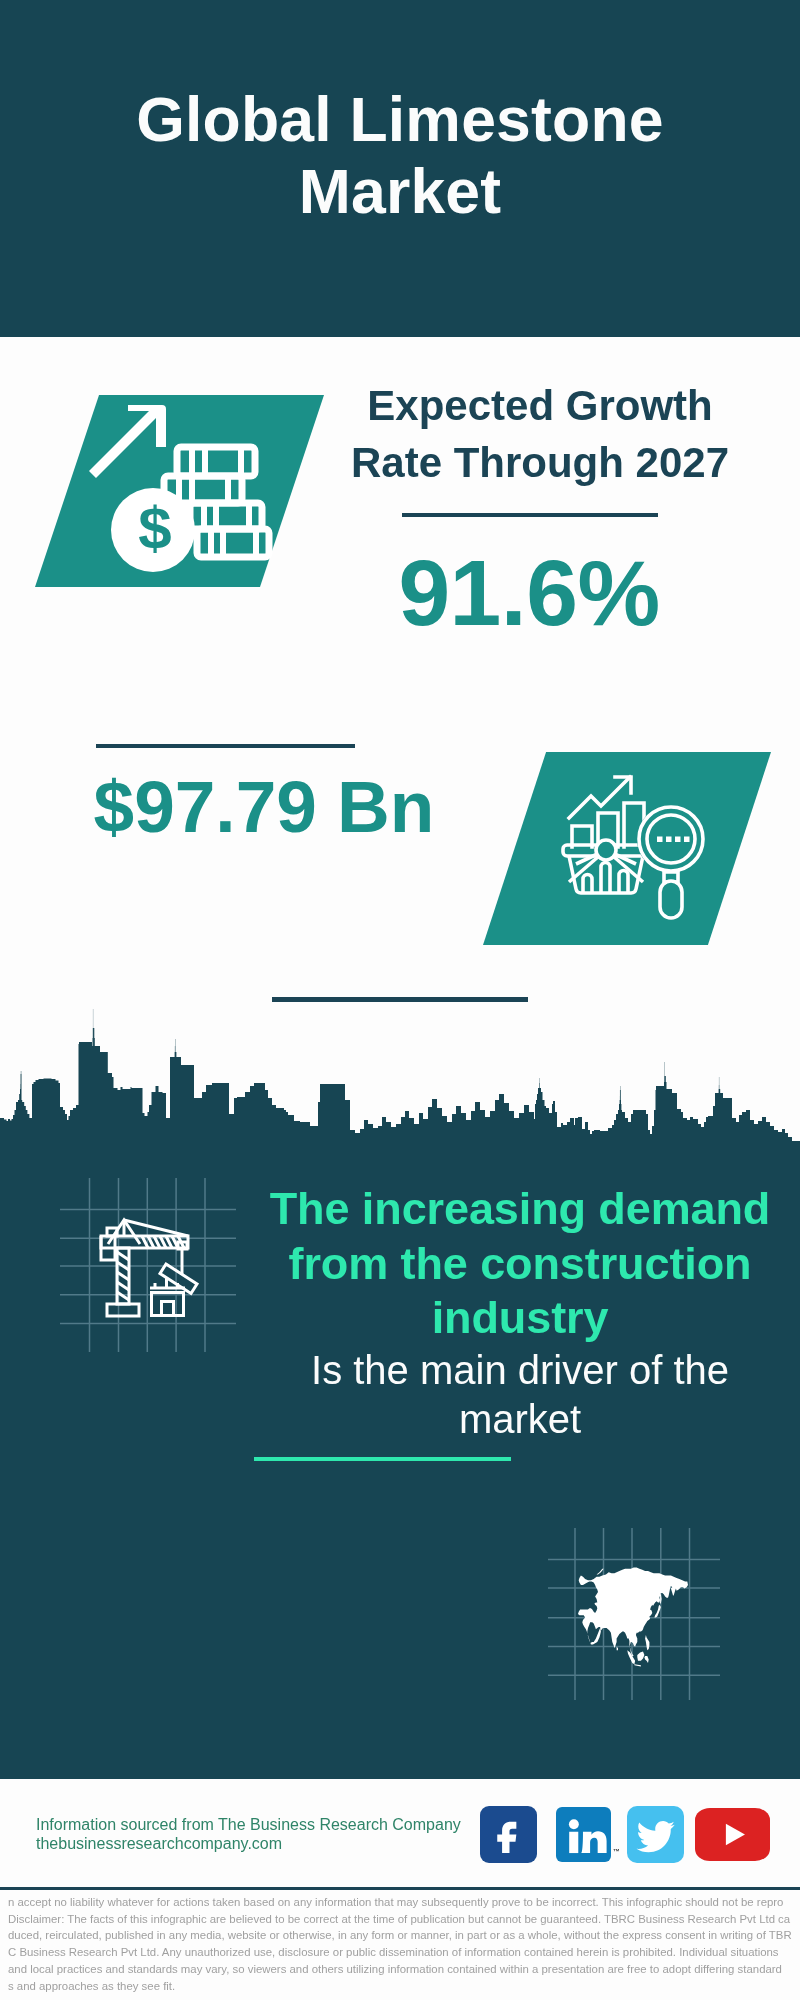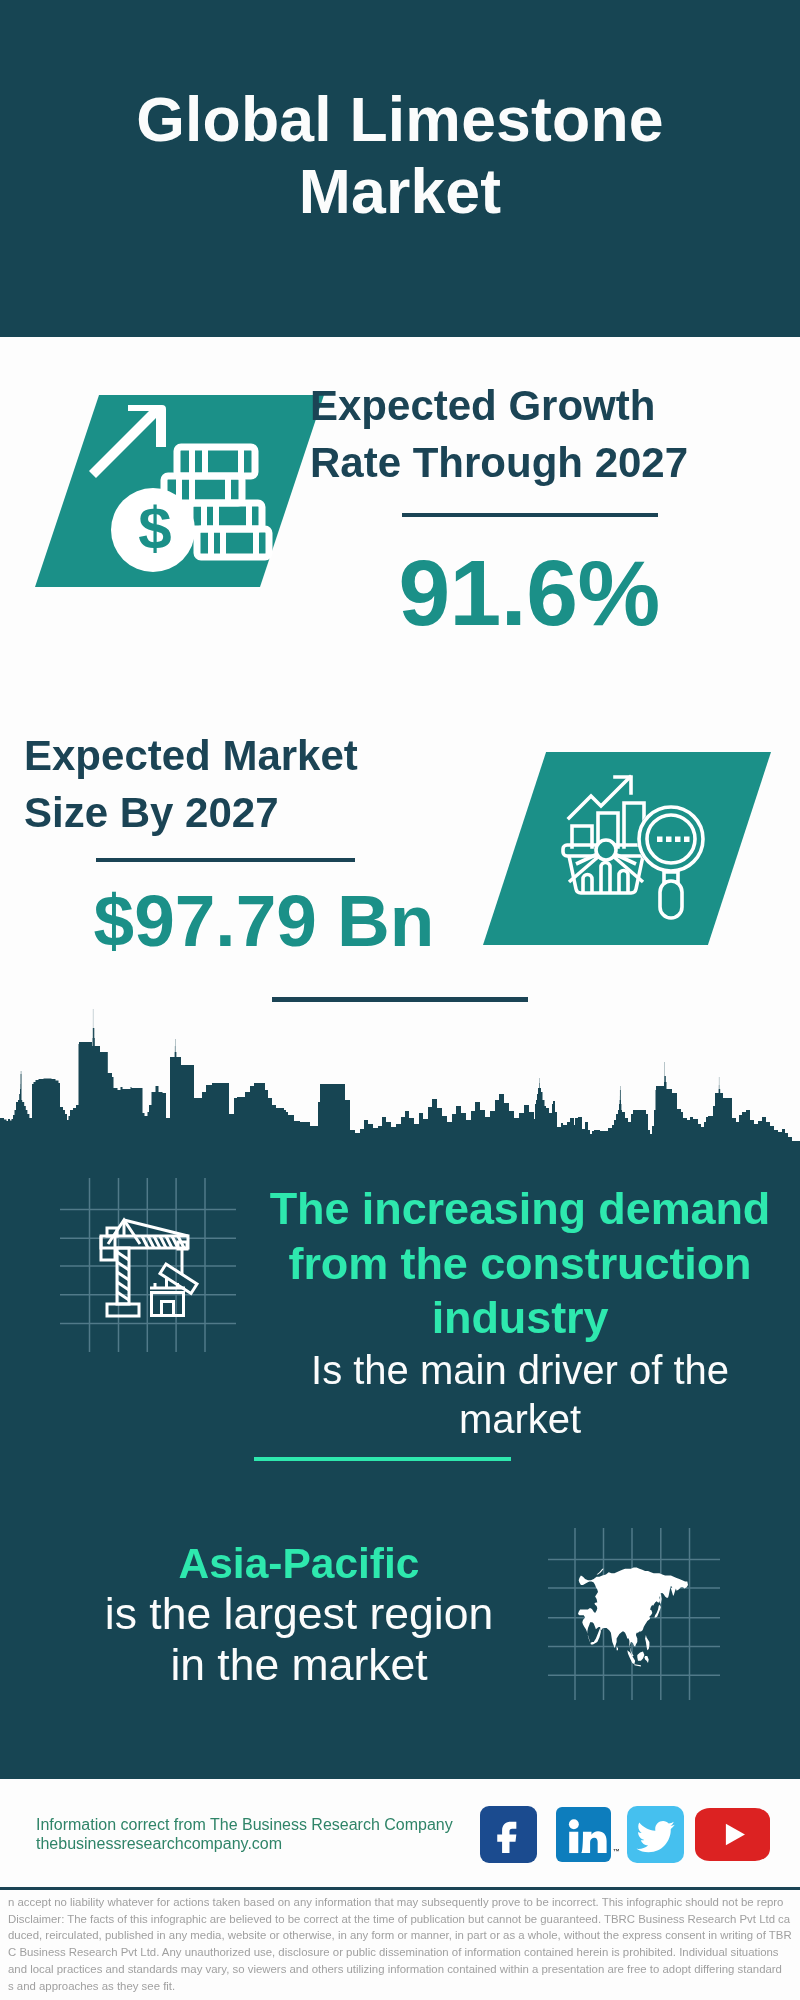--- a/index.html
+++ b/index.html
@@ -17,21 +17,21 @@
   .para-a{left:35px;top:395px;width:289px;height:192px;
     -webkit-clip-path:polygon(22.15% 0,100% 0,77.85% 100%,0 100%);clip-path:polygon(22.15% 0,100% 0,77.85% 100%,0 100%);}
   .para-b{left:483px;top:752px;width:288px;height:193px;
     -webkit-clip-path:polygon(21.9% 0,100% 0,78.1% 100%,0 100%);clip-path:polygon(21.9% 0,100% 0,78.1% 100%,0 100%);}
   .icon-wrap-a{position:absolute;left:85px;top:395px;width:195px;height:190px;}
   .icon-money{display:block;}
   .icon-wrap-b{position:absolute;left:560px;top:772px;width:145px;height:150px;}
   .icon-research{display:block;}
 
   
-  .stat-head{white-space:pre-line;color:#1b4455;font-size:42px;font-weight:bold;line-height:57px;}
+  .stat-head{white-space:pre-line;color:#1b4455;font-size:42px;font-weight:bold;line-height:57px;text-align:center;}
   .stat-rule{height:4px;background:#1b4455;}
   .stat-val{color:#1b9088;font-weight:bold;line-height:1;text-align:center;}
 
   .blk-a{position:absolute;left:310px;top:377px;width:460px;}
   .blk-a .stat-rule{width:256px;margin:22px auto 0 92px;}
   .blk-a .stat-val{font-size:93px;margin-top:30px;letter-spacing:-0.5px;position:relative;left:-11px;}
 
   .blk-b{position:absolute;left:24px;top:727px;width:460px;}
   .blk-b .stat-rule{width:259px;margin:17px auto 0 72px;}
   .blk-b .stat-val{font-size:73px;margin-top:22px;letter-spacing:0;position:relative;left:10px;}
@@ -147,22 +147,20 @@
   </g>
   <g fill="#ffffff">
     <rect x="97" y="64.5" width="5.5" height="5.5"></rect>
     <rect x="106" y="64.5" width="5.5" height="5.5"></rect>
     <rect x="115" y="64.5" width="5.5" height="5.5"></rect>
     <rect x="124" y="64.5" width="5.5" height="5.5"></rect>
   </g>
 </svg>
     </div>
   <div class="blk-b">
-    <div class="stat-head">Expected Market
-Size By 2027</div>
     <div class="stat-rule"></div>
     <div class="stat-val">$97.79 Bn</div>
   </div>
 
   <div class="mid-rule"></div>
 
   <div class="dark-body"></div>
   <svg class="skyline" viewBox="0 0 800 145" preserveAspectRatio="none">
       <path fill="#174553" d="M0.0,145v-36h4.0v36Z M4.0,145v-34.5h2.5v34.5Z M6.5,145v-33h1.5v33Z M8.0,145v-35h2.0v35Z M10.0,145v-33.5h1.5v33.5Z M11.5,145v-35h1.5v35Z M13.0,145v-39h1.5v39Z M14.5,145v-44h1.5v44Z M16.0,145v-52h2.0v52Z M18.0,145v-54h4.2v54Z M22.2,145v-52h2.0v52Z M19.2,145v-60h2.2v60Z M20.0,145v-65h1.5v65Z M20.4,145v-70h1.1v70Z M20.6,145v-74h0.8v74Z M20.85,145v-78h0.35v78Z M20.55,145v-80h0.95v80Z M20.85,145v-83h0.4v83Z M24.2,145v-48h1.6v48Z M25.8,145v-44h1.6v44Z M27.4,145v-40h2.0v40Z M29.4,145v-36h2.6v36Z M32.0,145v-70h1.5v70Z M33.5,145v-72h2.0v72Z M35.5,145v-74h3.0v74Z M38.5,145v-75h5.0v75Z M43.5,145v-75.5h8.0v75.5Z M51.5,145v-75h4.0v75Z M55.5,145v-73.5h3.0v73.5Z M58.5,145v-71h1.5v71Z M60.0,145v-47h3.0v47Z M63.0,145v-44h2.0v44Z M65.0,145v-40h2.0v40Z M67.0,145v-34h1.5v34Z M68.5,145v-38h1.5v38Z M70.0,145v-44h3.0v44Z M73.0,145v-46h3.0v46Z M76.0,145v-49h3.0v49Z M78.5,145v-110h0.6v110Z M79.0,145v-112h13.0v112Z M92.0,145v-108h1.0v108Z M92.5,145v-116h0.7v116Z M92.8,145v-126h0.45v126Z M92.95,145v-148h0.22v148Z M93.3,145v-126h1.0v126Z M93.6,145v-116h1.2v116Z M93.0,145v-108h7.0v108Z M100.0,145v-102h7.8v102Z M107.8,145v-81h4.2v81Z M112.0,145v-77h1.5v77Z M113.5,145v-66h4.0v66Z M117.5,145v-64h3.0v64Z M120.5,145v-67h2.0v67Z M122.5,145v-65h8.0v65Z M130.5,145v-67h1.0v67Z M131.5,145v-66h11.0v66Z M142.5,145v-41h2.0v41Z M144.5,145v-38h3.0v38Z M147.5,145v-42h1.5v42Z M149.0,145v-49h2.5v49Z M151.5,145v-62h4.0v62Z M155.5,145v-68h3.0v68Z M158.5,145v-62h4.0v62Z M162.5,145v-61h3.5v61Z M166.0,145v-36h4.0v36Z M170.0,145v-97h11.0v97Z M174.6,145v-102h1.0v102Z M174.9,145v-108h0.55v108Z M175.0,145v-115h0.3v115Z M175.4,145v-102h1.0v102Z M181.0,145v-89h13.0v89Z M194.0,145v-54h8.0v54Z M202.0,145v-58h4.0v58Z M206.0,145v-69h6.0v69Z M212.0,145v-71h8.0v71Z M190,145v-56h12v56Z M202,145v-62h8v62Z M210,145v-65h2v65Z M212,145v-71h17v71Z M229,145v-40h5v40Z M234,145v-56h3v56Z M237,145v-57h8v57Z M245,145v-62h5v62Z M250,145v-68h4v68Z M254,145v-71h11v71Z M265,145v-64h3v64Z M268,145v-56h4v56Z M272,145v-49h4v49Z M276,145v-46h8v46Z M284,145v-44h2v44Z M286,145v-42h2v42Z M288,145v-39h6v39Z M294,145v-33h6v33Z M300,145v-32h10v32Z M310,145v-28h8v28Z M318,145v-52h2v52Z M320,145v-70h25v70Z M345,145v-54h5v54Z M350,145v-24h5v24Z M355,145v-21h5v21Z M360,145v-25h4v25Z M364,145v-34h4v34Z M368,145v-30h5v30Z M373,145v-26h5v26Z M378,145v-28h4v28Z M382,145v-37h4v37Z M386,145v-32h5v32Z M391,145v-27h5v27Z M396,145v-30h5v30Z M401,145v-37h4v37Z M405,145v-43h4v43Z M409,145v-36h5v36Z M414,145v-30h5v30Z M419,145v-41h4v41Z M423,145v-35h5v35Z M428,145v-47h4v47Z M432,145v-55h5v55Z M437,145v-46h5v46Z M442,145v-38h5v38Z M447,145v-32h5v32Z M452,145v-40h4v40Z M456,145v-48h5v48Z M461,145v-41h5v41Z M466,145v-34h5v34Z M471,145v-43h4v43Z M475,145v-52h5v52Z M480,145v-44h5v44Z M485,145v-37h5v37Z M490,145v-43h5v43Z M495,145v-54h4v54Z M499,145v-60h5v60Z M504,145v-51h5v51Z M509,145v-43h5v43Z M514,145v-36h5v36Z M519,145v-41h5v41Z M524,145v-49h5v49Z M529,145v-42h5v42Z M534,145v-35h5v35Z M539,145v-40h5v40Z M544,145v-46h5v46Z M549,145v-40h4v40Z M530,145v-24h5v24Z M535,145v-50h1v50Z M536,145v-54h1v54Z M537,145v-60h1v60Z M538,145v-66h1.2v66Z M539.2,145v-71h0.6v71Z M539.4,145v-76h0.3v76Z M539.8,145v-66h1.2v66Z M541,145v-62h1.5v62Z M542.5,145v-54h2v54Z M544.5,145v-48h1.5v48Z M546,145v-46h3v46Z M549,145v-41h3v41Z M552,145v-50h1v50Z M553,145v-53h2v53Z M555,145v-42h2v42Z M557,145v-27h4v27Z M561,145v-31h2v31Z M563,145v-29h4v29Z M567,145v-32h3v32Z M570,145v-36h4v36Z M574,145v-29h1v29Z M575,145v-36h3v36Z M578,145v-37h4v37Z M582,145v-25h3v25Z M585,145v-32h3v32Z M588,145v-24h2v24Z M590,145v-20h2v20Z M592,145v-23h2v23Z M594,145v-24h6v24Z M600,145v-23h8v23Z M608,145v-26h4v26Z M612,145v-29h2v29Z M614,145v-34h2v34Z M616,145v-40h2v40Z M618,145v-44h4v44Z M619,145v-50h2.4v50Z M619.6,145v-54h1.4v54Z M619.9,145v-58h0.8v58Z M620.1,145v-62h0.45v62Z M619.95,145v-64h0.8v64Z M620.2,145v-68h0.3v68Z M622,145v-42h3v42Z M625,145v-36h3v36Z M628,145v-32h3v32Z M631,145v-40h2v40Z M633,145v-44h13v44Z M646,145v-40h2v40Z M648,145v-24h2v24Z M650,145v-20h2v20Z M652,145v-28h2v28Z M654,145v-44h2v44Z M655.5,145v-64h0.8v64Z M656,145v-68h10v68Z M664,145v-72h0.9v72Z M664.3,145v-78h0.6v78Z M664.45,145v-92h0.3v92Z M664.9,145v-78h0.9v78Z M665.3,145v-72h1.2v72Z M666,145v-65h6v65Z M672,145v-61h5v61Z M677,145v-45h4v45Z M681,145v-42h2v42Z M683,145v-36h4v36Z M687,145v-34h3v34Z M690,145v-37h3v37Z M693,145v-35h5v35Z M698,145v-30h3v30Z M701,145v-27h3v27Z M704,145v-32h2v32Z M706,145v-37h2v37Z M708,145v-38h3v38Z M711,145v-38h2v38Z M713,145v-48h2v48Z M715,145v-61h8v61Z M718.6,145v-65h0.8v65Z M718.85,145v-69h0.5v69Z M718.95,145v-77h0.25v77Z M719.4,145v-65h0.8v65Z M723,145v-56h9v56Z M732,145v-36h4v36Z M736,145v-32h3v32Z M739,145v-39h3v39Z M742,145v-42h4v42Z M746,145v-44h4v44Z M750,145v-34h4v34Z M754,145v-30h4v30Z M758,145v-33h4v33Z M762,145v-37h4v37Z M766,145v-32h4v32Z M770,145v-28h4v28Z M774,145v-24h4v24Z M778,145v-22h4v22Z M782,145v-25h3v25Z M785,145v-21h3v21Z M788,145v-17h4v17Z M792,145v-13h8v13Z"></path>
     </svg>
@@ -232,25 +230,20 @@
     <line x1="141.5" y1="0" x2="141.5" y2="172"></line>
     <line x1="0" y1="31.4" x2="172" y2="31.4"></line>
     <line x1="0" y1="60.0" x2="172" y2="60.0"></line>
     <line x1="0" y1="89.8" x2="172" y2="89.8"></line>
     <line x1="0" y1="118.5" x2="172" y2="118.5"></line>
     <line x1="0" y1="147.2" x2="172" y2="147.2"></line>
   </g>
   <path fill="#ffffff" d="M32.9,47.6 L35.0,48.8 L37.1,51.1 L40.0,52.3 L42.9,52.3 L45.7,51.1 L48.6,48.8 L51.4,48.8 L54.3,47.6 L57.9,46.5 L60.7,44.2 L63.6,45.3 L66.4,45.3 L68.6,44.2 L71.4,43.0 L74.3,41.8 L77.1,40.7 L80.0,40.7 L82.9,40.7 L85.7,39.5 L88.6,39.5 L91.4,40.7 L94.3,41.8 L97.1,43.0 L100.0,43.0 L102.9,44.2 L105.7,45.3 L108.6,45.3 L111.4,45.3 L114.3,46.5 L117.1,47.6 L120.0,47.6 L122.9,47.6 L125.7,48.8 L128.6,50.0 L131.4,51.1 L134.3,52.3 L137.1,53.5 L139.3,53.5 L140.0,57.0 L138.6,59.3 L136.4,60.5 L135.0,59.3 L132.9,59.3 L130.7,61.6 L128.6,62.8 L127.9,60.5 L127.1,62.8 L126.4,65.1 L125.7,67.5 L125.0,67.5 L124.3,65.1 L123.6,62.8 L122.9,60.5 L124.3,59.3 L122.9,58.1 L122.1,60.5 L121.4,64.0 L120.7,67.5 L120.0,69.8 L118.6,69.8 L117.1,68.6 L115.7,66.3 L114.3,65.1 L112.9,65.1 L112.1,67.5 L111.4,69.8 L112.1,72.1 L111.4,74.4 L110.0,74.4 L108.6,73.3 L107.1,74.4 L105.7,76.8 L105.0,77.9 L104.3,76.8 L102.9,79.1 L102.1,81.4 L103.6,82.6 L104.3,84.9 L102.9,87.3 L101.4,88.4 L102.1,90.7 L100.7,91.9 L99.3,93.1 L98.6,94.2 L97.1,96.6 L95.7,98.9 L95.0,101.2 L94.3,102.4 L92.9,103.6 L91.4,103.6 L90.0,104.7 L88.6,104.7 L87.9,107.1 L89.3,110.5 L89.3,114.0 L87.9,116.4 L87.1,118.7 L85.7,117.5 L85.0,115.2 L83.6,114.0 L82.9,114.0 L82.1,116.4 L81.4,118.7 L82.1,119.9 L83.6,124.5 L85.0,126.9 L85.7,128.0 L84.3,128.0 L82.9,124.5 L82.1,121.0 L81.4,117.5 L81.4,112.9 L80.7,110.5 L79.3,110.5 L78.6,108.2 L77.1,104.7 L75.7,103.6 L74.3,103.6 L72.9,104.7 L71.4,105.9 L70.0,108.2 L68.6,110.5 L68.6,114.0 L67.1,118.7 L66.4,119.9 L65.7,117.5 L64.3,114.0 L63.6,109.4 L62.9,104.7 L61.4,102.4 L60.0,101.2 L58.6,100.1 L56.4,100.1 L55.0,100.1 L52.9,102.4 L52.1,98.9 L50.7,98.9 L49.3,100.1 L47.9,101.2 L47.1,98.9 L45.7,95.4 L44.3,94.2 L42.1,94.2 L41.4,96.6 L40.0,100.1 L39.3,103.6 L40.0,108.2 L41.4,112.9 L42.9,115.2 L43.6,114.0 L45.7,114.0 L47.9,110.5 L50.7,103.6 L52.1,100.1 L52.9,103.6 L52.1,107.1 L51.4,109.4 L49.3,114.0 L47.1,115.2 L45.0,116.4 L42.9,116.4 L42.1,114.0 L40.7,109.4 L39.3,104.7 L37.9,101.2 L36.4,98.9 L35.0,96.6 L34.3,94.2 L35.0,91.9 L37.1,89.6 L35.7,87.3 L34.3,87.3 L32.9,87.3 L31.4,87.3 L30.0,86.1 L30.7,83.8 L32.1,81.4 L34.3,81.4 L36.4,81.4 L38.6,81.4 L40.0,81.4 L41.4,80.3 L42.9,80.3 L44.3,81.4 L45.7,83.8 L47.1,84.9 L48.6,82.6 L49.3,80.3 L48.6,77.9 L47.1,76.8 L46.4,75.6 L47.9,74.4 L49.3,74.4 L48.6,70.9 L47.1,68.6 L48.6,66.3 L50.0,64.0 L49.3,61.6 L47.9,59.3 L47.1,57.0 L45.7,54.6 L43.6,53.5 L41.4,53.5 L39.3,54.6 L37.1,55.8 L35.0,57.0 L32.9,57.0 L31.4,54.6 L30.7,52.3 L31.4,50.0 Z M111.4,76.8 L112.9,79.1 L112.1,81.4 L110.7,84.9 L109.3,88.4 L107.9,89.6 L106.4,89.6 L107.1,87.3 L108.6,84.9 L110.0,81.4 L110.7,77.9 Z M112.9,66.3 L113.6,70.9 L112.9,75.6 L112.1,75.6 L112.1,69.8 L112.1,66.3 Z M97.9,107.1 L98.6,109.4 L100.0,111.7 L101.4,114.0 L101.4,117.5 L100.7,121.0 L99.3,122.2 L98.6,118.7 L97.9,114.0 L97.1,110.5 Z M79.3,122.2 L82.1,124.5 L85.0,129.2 L87.1,132.7 L86.4,136.2 L84.3,135.0 L82.1,130.4 L80.0,125.7 Z M86.4,136.2 L92.9,137.3 L92.9,138.5 L86.4,137.3 Z M89.3,126.9 L92.1,124.5 L95.0,123.4 L96.4,126.9 L95.0,130.4 L92.9,132.7 L90.0,132.7 L89.3,129.2 Z M97.1,128.0 L99.3,128.0 L100.7,131.5 L100.0,135.0 L98.6,132.7 L97.1,131.5 L96.4,129.2 Z M68.6,118.7 L70.0,119.9 L70.0,122.2 L68.6,122.2 Z M48.6,46.5 L51.4,44.2 L54.3,40.7 L55.7,40.7 L52.9,44.2 L50.0,46.5 Z"></path>
 </svg>
     </div>
-  <div class="sec4-text">
-    <div class="sec4-h">Asia-Pacific</div>
-    <div class="sec4-p">is the largest region
-in the market</div>
-  </div>
 
   <div class="footer"></div>
   <div class="social-row">
     <a class="social fb">
       <svg viewBox="0 0 40 40" width="57" height="57">
           <path fill="#ffffff" d="M25.5,11h-4.1c-3.6,0-5.9,2.4-5.9,6.1V20h-3.4v5.1h3.4V33h5.2V25.1h4.2l0.6-5.1h-4.8v-2.3c0-1.2,0.5-1.8,1.8-1.8h3V11z"></path>
         </svg>
     </a>
     <a class="social li">
       <svg viewBox="0 0 40 40" width="55" height="55">
@@ -266,21 +259,21 @@
           <path fill="#ffffff" d="M33.5,13.2c-1,0.4-2,0.7-3.1,0.9c1.1-0.7,2-1.8,2.4-3.1c-1.1,0.6-2.2,1.1-3.5,1.3c-1-1.1-2.4-1.8-4-1.8c-3,0-5.5,2.5-5.5,5.5c0,0.4,0,0.9,0.1,1.3c-4.6-0.2-8.6-2.4-11.3-5.7c-0.5,0.8-0.7,1.8-0.7,2.8c0,1.9,1,3.6,2.4,4.6c-0.9,0-1.8-0.3-2.5-0.7c0,0,0,0.1,0,0.1c0,2.7,1.9,4.9,4.4,5.4c-0.5,0.1-0.9,0.2-1.5,0.2c-0.4,0-0.7,0-1-0.1c0.7,2.2,2.7,3.8,5.1,3.8c-1.9,1.5-4.2,2.4-6.8,2.4c-0.4,0-0.9,0-1.3-0.1c2.4,1.6,5.3,2.5,8.4,2.5c10.1,0,15.6-8.4,15.6-15.6c0-0.2,0-0.5,0-0.7C31.8,15.3,32.7,14.3,33.5,13.2z"></path>
         </svg>
     </a>
     <span class="tm">™</span>
     <a class="social yt">
       <svg viewBox="0 0 40 32" width="75" height="53">
           <path fill="#ffffff" d="M16,9.5l11.5,6.5L16,22.5V9.5z"></path>
         </svg>
     </a>
   </div>
-  <div class="src-line" style="top:1815px">Information correct from The Business Research Company</div>
+  <div class="src-line" style="top:1815px">Information sourced from The Business Research Company</div>
   <div class="src-line" style="top:1834px">thebusinessresearchcompany.com</div>
   <div class="disclaimer-sep"></div>
   <div class="disclaimer">
       <div class="dl">n accept no liability whatever for actions taken based on any information that may subsequently prove to be incorrect. This infographic should not be repro</div>
       <div class="dl">Disclaimer: The facts of this infographic are believed to be correct at the time of publication but cannot be guaranteed. TBRC Business Research Pvt Ltd ca</div>
       <div class="dl">duced, reirculated, published in any media, website or otherwise, in any form or manner, in part or as a whole, without the express consent in writing of TBR</div>
       <div class="dl">C Business Research Pvt Ltd. Any unauthorized use, disclosure or public dissemination of information contained herein is prohibited. Individual situations</div>
       <div class="dl">and local practices and standards may vary, so viewers and others utilizing information contained within a presentation are free to adopt differing standard</div>
       <div class="dl">s and approaches as they see fit.</div>
     </div>

